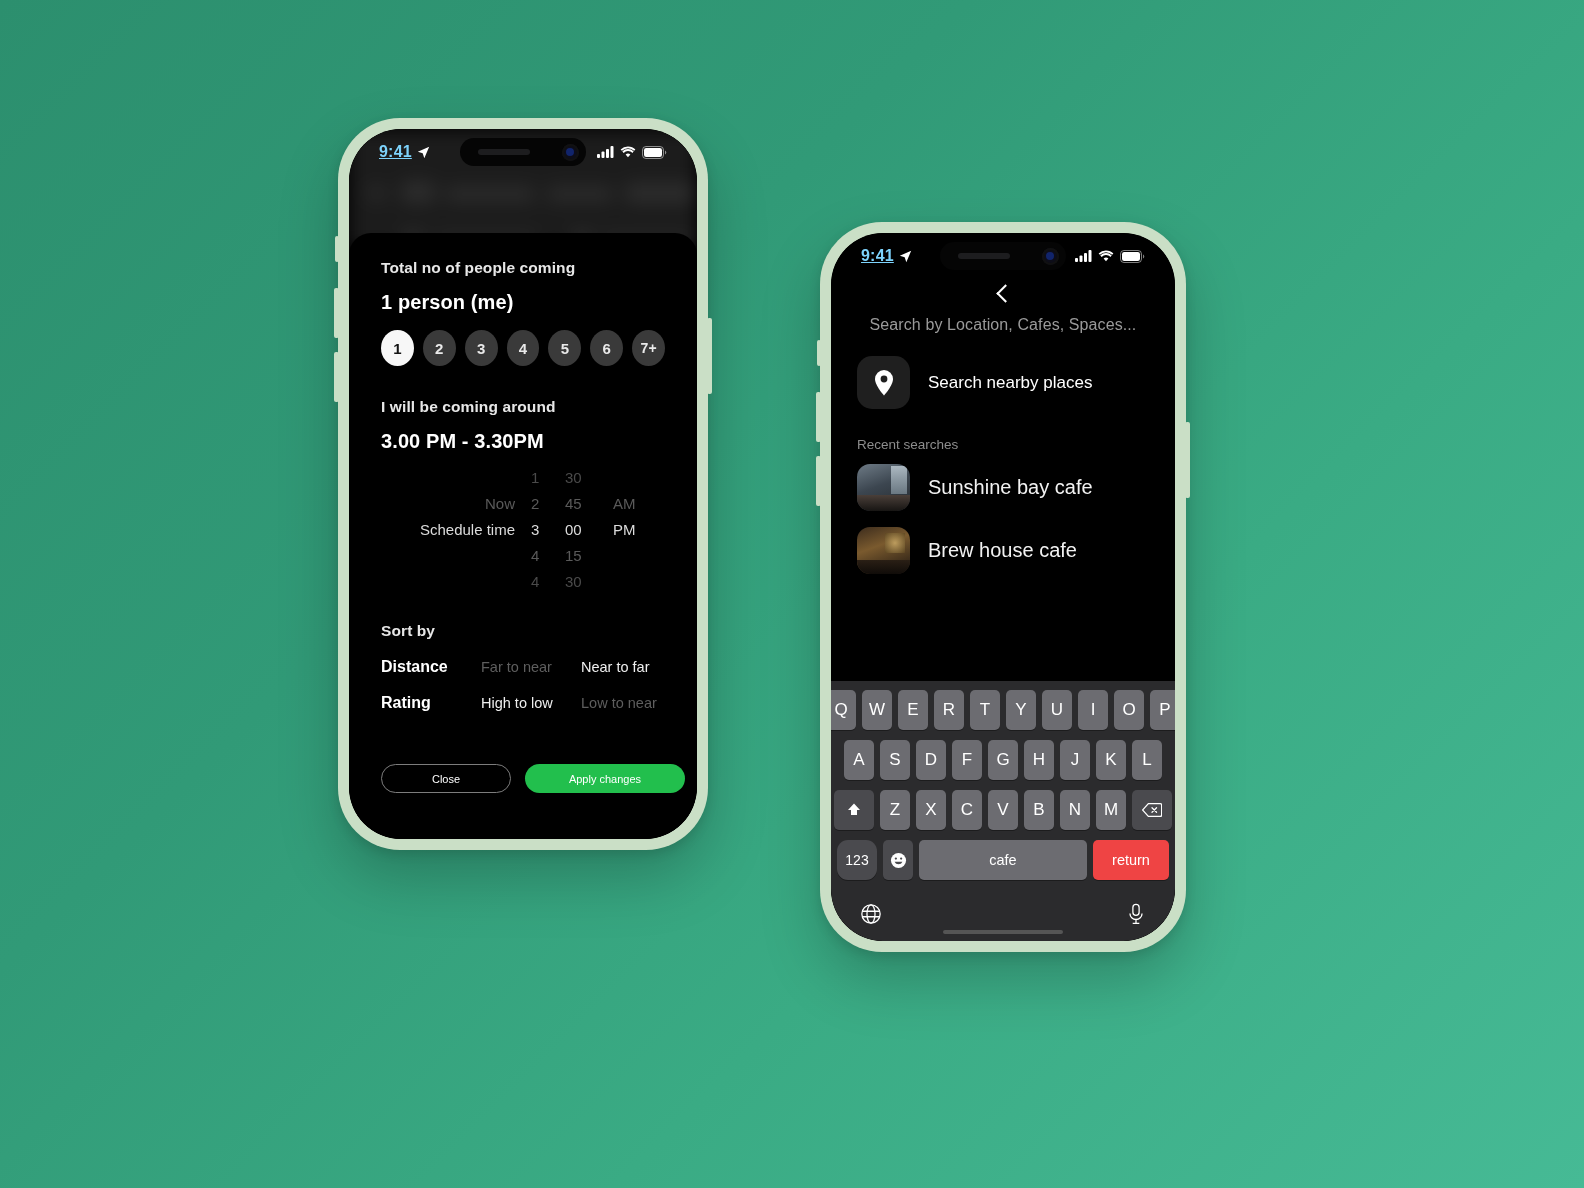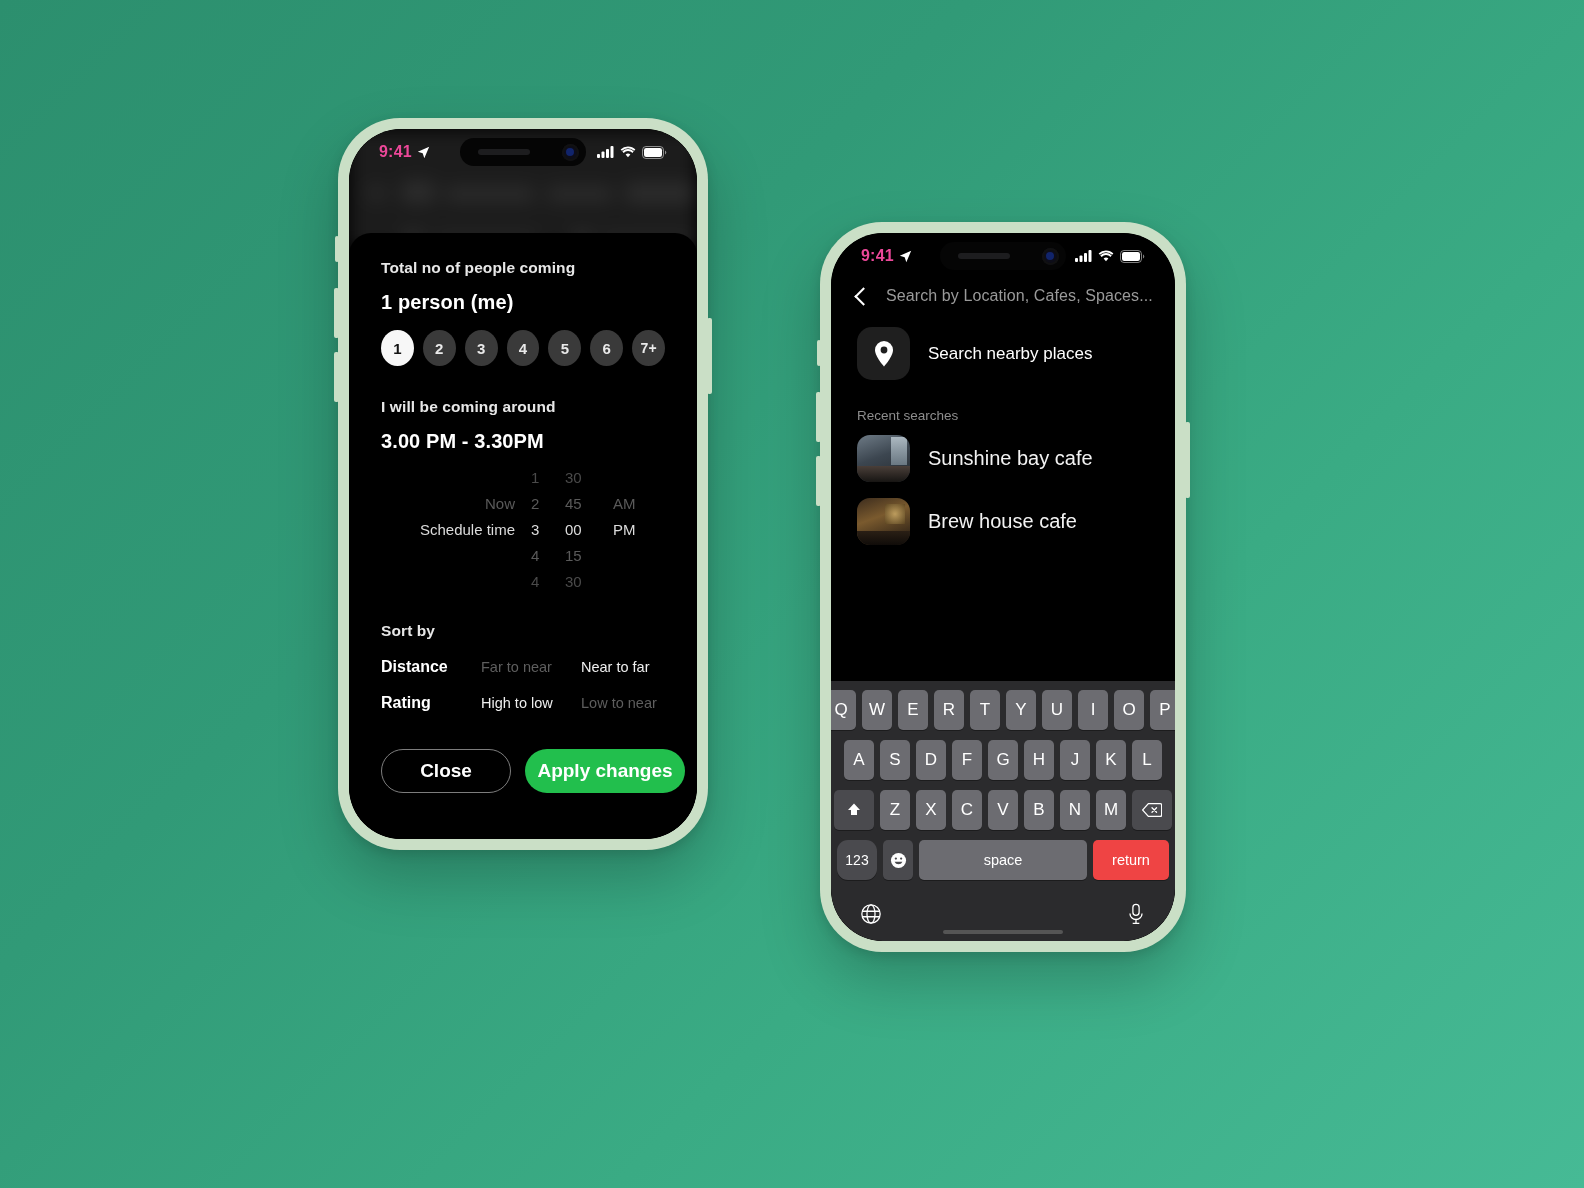--- a/index.html
+++ b/index.html
@@ -38,21 +38,21 @@
   .btn-left-3 { left:-4px; top:234px; width:5px; height:50px; }
   .btn-right-1 { right:-4px; top:200px; width:5px; height:76px; }
 
   #phone-left  { left:338px; top:118px; width:370px; height:732px; }
   #phone-right { left:820px; top:222px; width:366px; height:730px; }
 
   
   .statusbar {
     position:relative; height:46px;
     display:flex; align-items:center; justify-content:space-between;
-    padding:8px 30px; color:#ec4899; z-index:8;
+    padding:8px 30px; color:#7dd3fc; z-index:8;text-decoration:underline;
   }
   .sb-time { font-size:16px; font-weight:600; letter-spacing:0.2px; display:flex; align-items:center; gap:5px; }
   .sb-right { display:flex; align-items:center; gap:6px; }
   .island {
     position:absolute; top:9px; left:50%; transform:translateX(-50%);
     width:126px; height:28px; background:#050505; border-radius:16px;
     display:flex; align-items:center; justify-content:space-between; padding:0 4px;
   }
   .island .slot { width:52px; height:6px; background:#1d1d1f; border-radius:3px; margin-left:14px; }
   .island .lens { width:17px; height:17px; border-radius:50%; background:#0d0d18; margin-right:3px;
@@ -98,29 +98,29 @@
 
   .sort-block { margin-top:32px; }
   .sort-row { display:flex; align-items:center; margin-top:18px; }
   .sort-name { width:100px; font-size:16px; font-weight:700; color:#fff; }
   .sort-opt { font-size:14.5px; color:#5e5e5e; }
   .sort-opt.on { color:#efefef; }
   .sort-opt.o1 { width:100px; }
 
   .actions { position:absolute; left:32px; right:32px; bottom:46px; display:flex; gap:14px; align-items:center; }
   .btn {
-    height:44px; border-radius:22px; display:flex; align-items:center; justify-content:center;
-    font-size:19px; font-weight:700;
+    height:29px; border-radius:22px; display:flex; align-items:center; justify-content:center;
+    font-size:11px; font-weight:400;
   }
   .btn-close { flex:0 0 130px; border:1px solid #7d7d7d; color:#fff; background:transparent; }
   .btn-apply { flex:0 0 160px; background:#22bf4d; color:#fff; }
 
   
   .r-screen { color:#fff; }
-  .searchbar { display:flex; align-items:center; gap:16px; padding:8px 22px 0 22px; }
+  .searchbar { display:flex; align-items:center; gap:16px; padding:8px 22px 0 22px;flex-direction:column; }
   .chev { width:13px; height:13px; border-left:2.4px solid #fff; border-bottom:2.4px solid #fff;
           transform:rotate(45deg); margin-left:4px; }
   .search-ph { font-size:16px; color:#9a9a9a; letter-spacing:.1px; }
 
   .nearby { display:flex; align-items:center; gap:18px; padding:22px 22px 0 26px; }
   .nearby-icon { width:53px; height:53px; border-radius:15px; background:#1f1f1f;
                  display:flex; align-items:center; justify-content:center; flex:0 0 53px; }
   .nearby-label { font-size:17px; color:#fff; }
 
   .recent-h { font-size:13.5px; color:#8d8d8d; padding:28px 26px 0 26px; }
@@ -417,21 +417,21 @@
         <div class="krow r4">
           <span class="key fn num">123</span>
           <span class="key fn emoji">
             <svg width="17" height="17" viewBox="0 0 18 18">
               <circle cx="9" cy="9" r="8" fill="#fff"></circle>
               <circle cx="6.2" cy="7" r="1.2" fill="#4a4a4e"></circle>
               <circle cx="11.8" cy="7" r="1.2" fill="#4a4a4e"></circle>
               <path d="M4.8 10.3a4.6 4.6 0 0 0 8.4 0z" fill="#4a4a4e"></path>
             </svg>
           </span>
-          <span class="key space">space</span>
+          <span class="key space">cafe</span>
           <span class="key ret">return</span>
         </div>
         <div class="kbbottom">
           <span>
             <svg width="22" height="22" viewBox="0 0 24 24" fill="none" stroke="#fff" stroke-width="1.4">
               <circle cx="12" cy="12" r="10"></circle>
               <ellipse cx="12" cy="12" rx="4.4" ry="10"></ellipse>
               <path d="M2.3 9h19.4M2.3 15h19.4"></path>
             </svg>
           </span>

